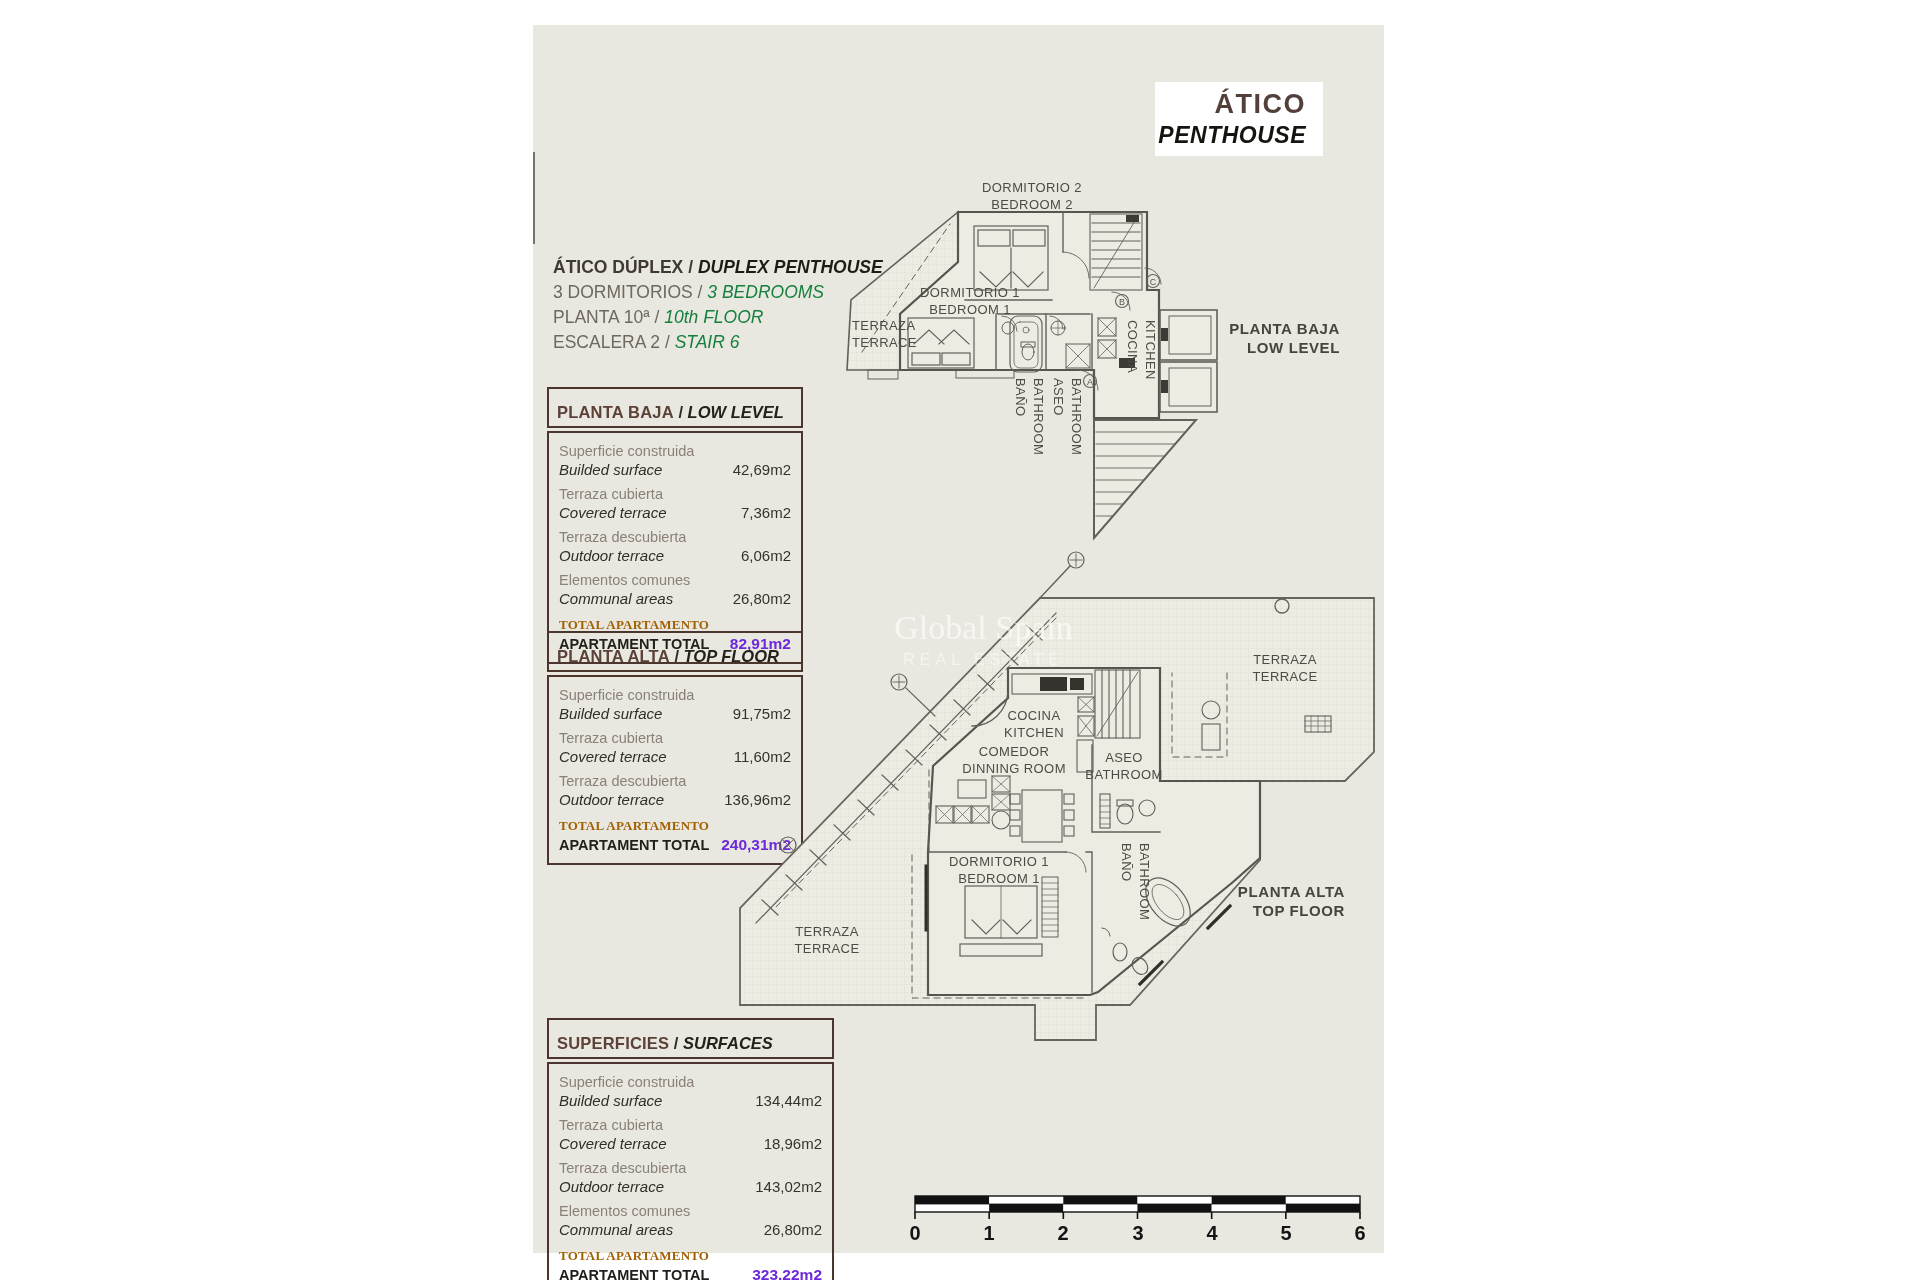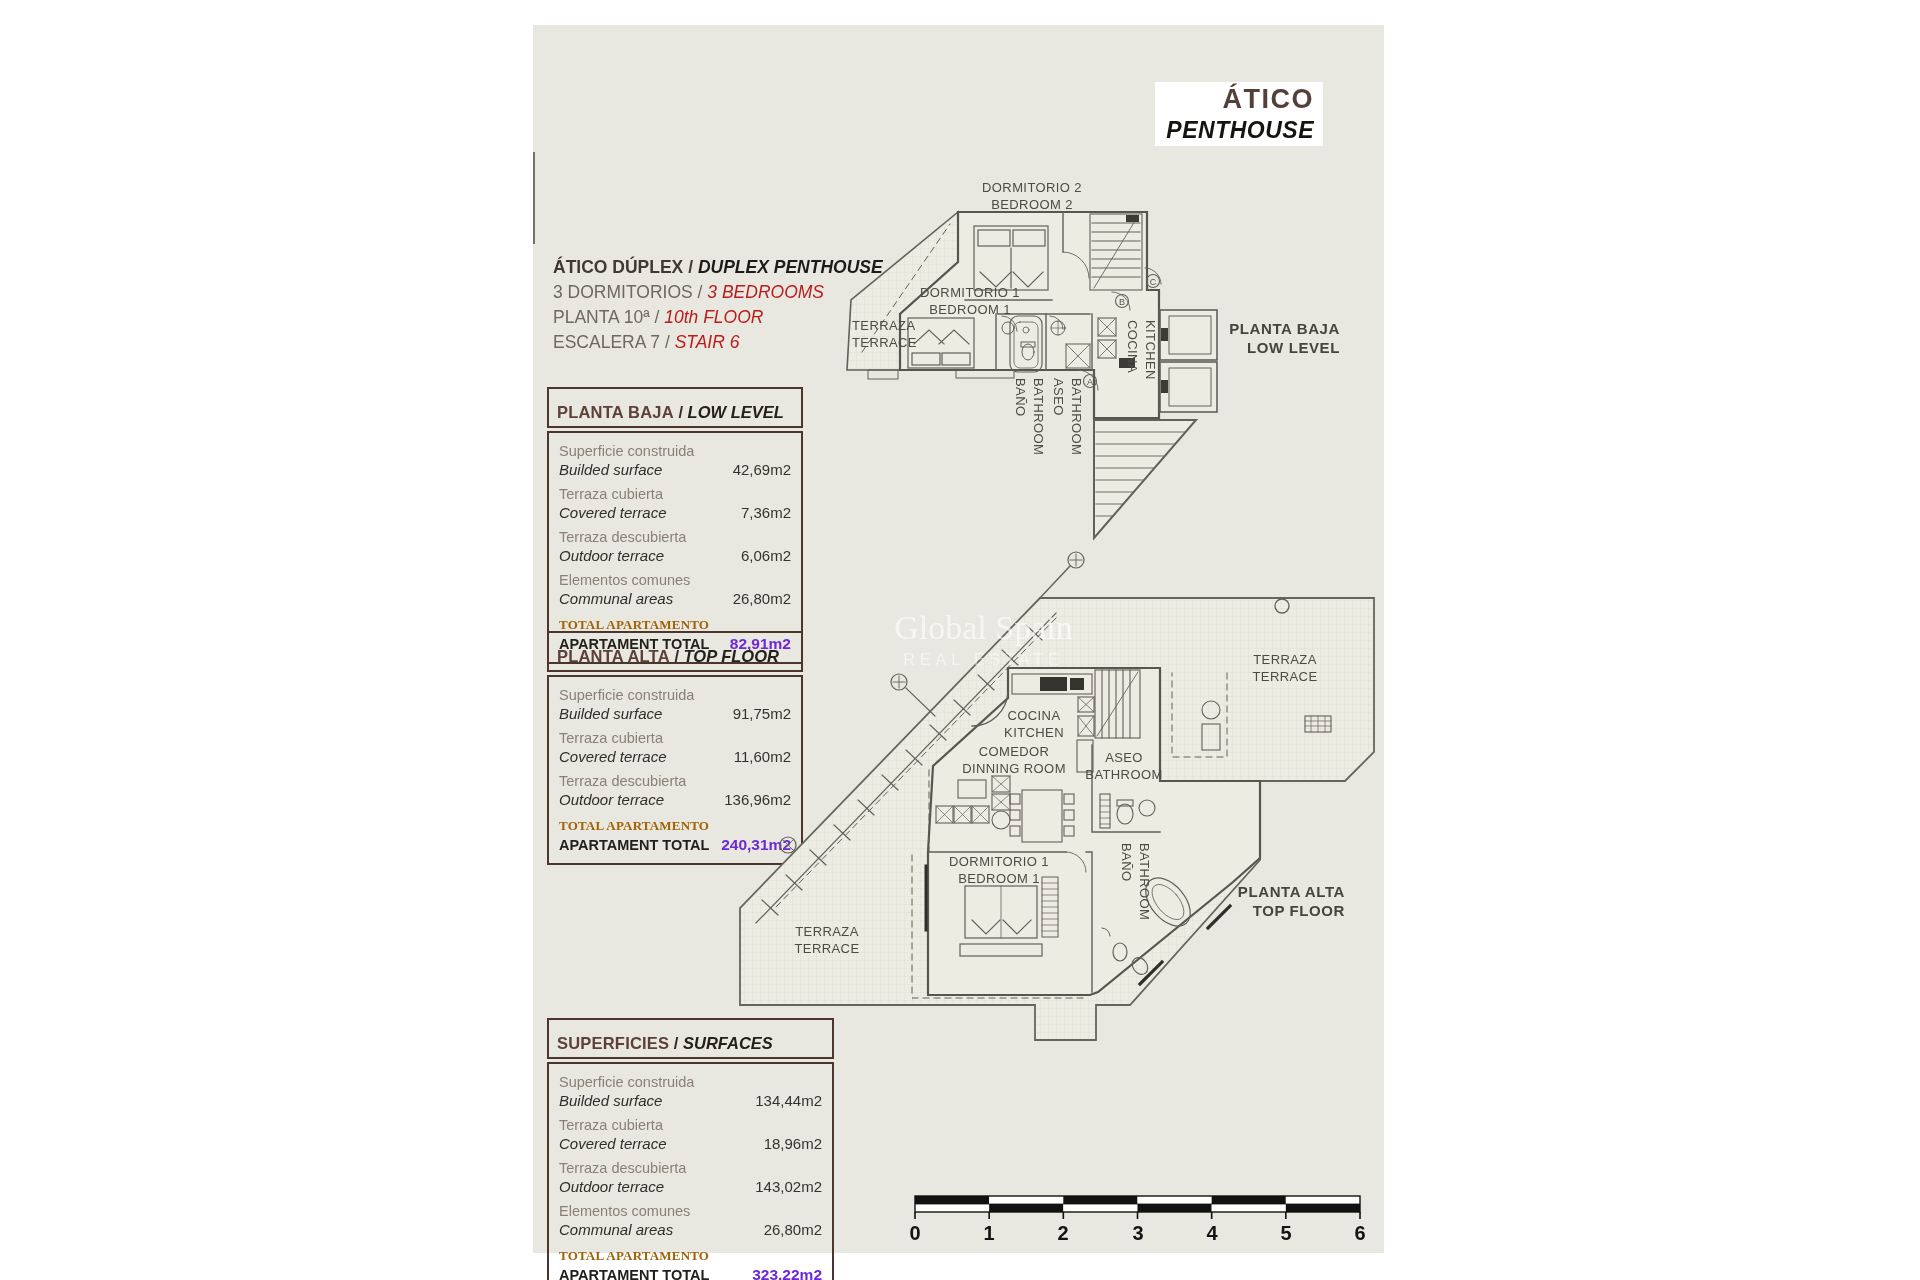--- a/index.html
+++ b/index.html
@@ -5,31 +5,31 @@
   * { margin:0; padding:0; box-sizing:border-box; }
   body { background:#fff; }
   .page { position:relative; width:1920px; height:1280px; background:#ffffff;
           font-family:"Liberation Sans", sans-serif; overflow:hidden; }
   .canvas { position:absolute; left:533px; top:25px; width:851px; height:1228px;
             background:#e9e8e0; }
   .edge-line { position:absolute; left:0px; top:127px; width:2px; height:92px;
                background:#74736b; }
 
   
-  .title-box { position:absolute; left:622px; top:57px; width:168px; height:64px;
+  .title-box { position:absolute; left:622px; top:57px; width:168px; height:74px;
                background:#ffffff; display:flex; flex-direction:column;
-               justify-content:center; align-items:flex-end; padding-right:9px; }
+               justify-content:center; align-items:flex-end; padding-right:17px; }
   .title-es { font-size:27px; font-weight:bold; color:#53403a; letter-spacing:1.5px; }
   .title-en { font-size:23px; font-weight:bold; font-style:italic; color:#16140f;
               letter-spacing:0.5px; margin-top:2px; }
 
   
   .info { position:absolute; left:20px; top:230px; }
   .info-row { font-size:17.5px; line-height:25px; color:#6e685f; white-space:nowrap; }
-  .info-row .en { font-style:italic; color:#b91c1c; }
+  .info-row .en { font-style:italic; color:#15803d; }
   .info-row.first, .info-row.first .en { font-weight:bold; }
   .info-row.first { color:#403931; }
   .info-row.first .en { color:#1d1b16; }
 
   
   .ptable { position:absolute; }
   .ptable .hd { border:2px solid #4c352d; padding:14px 8px 4px; font-size:16.5px;
                 font-weight:bold; margin-bottom:3px; white-space:nowrap; }
   .ptable .hd .es { color:#5c4138; letter-spacing:0.2px; }
   .ptable .hd .sep { color:#35291f; }
@@ -70,21 +70,21 @@
 
     <div class="title-box">
       <div class="title-es">ÁTICO</div>
       <div class="title-en">PENTHOUSE</div>
     </div>
 
     <div class="info">
       <div class="info-row first"><span class="es">ÁTICO DÚPLEX</span> <span class="sep">/</span> <span class="en">DUPLEX PENTHOUSE</span></div>
       <div class="info-row"><span class="es">3 DORMITORIOS</span> <span class="sep">/</span> <span class="en">3 BEDROOMS</span></div>
       <div class="info-row"><span class="es">PLANTA 10ª</span> <span class="sep">/</span> <span class="en">10th FLOOR</span></div>
-      <div class="info-row"><span class="es">ESCALERA 7</span> <span class="sep">/</span> <span class="en">STAIR 6</span></div>
+      <div class="info-row"><span class="es">ESCALERA 2</span> <span class="sep">/</span> <span class="en">STAIR 6</span></div>
     </div>
 
     <div class="ptable t1">
       <div class="hd"><span class="es">PLANTA BAJA</span> <span class="sep">/</span> <span class="en">LOW LEVEL</span></div>
       <div class="bd">
         <div class="r">
             <div class="es">Superficie construida</div>
             <div class="ln">
               <span class="en">Builded surface</span>
               <span class="val">42,69m2</span>

